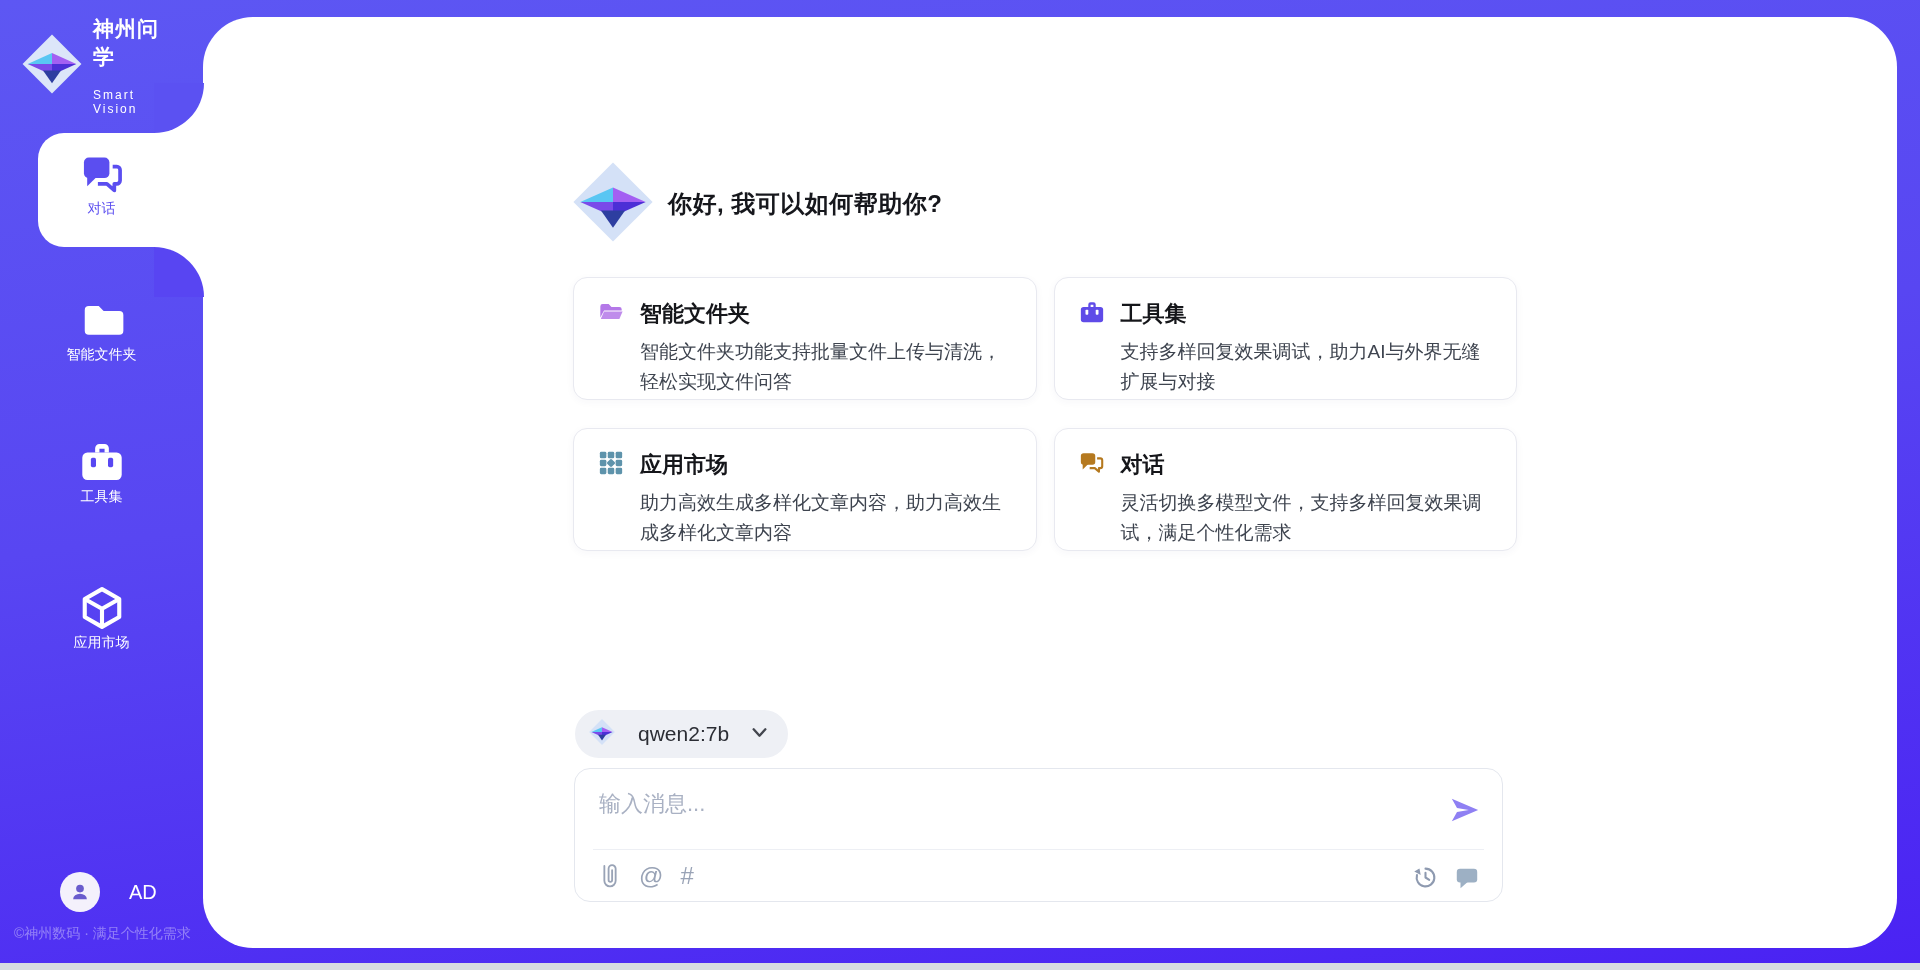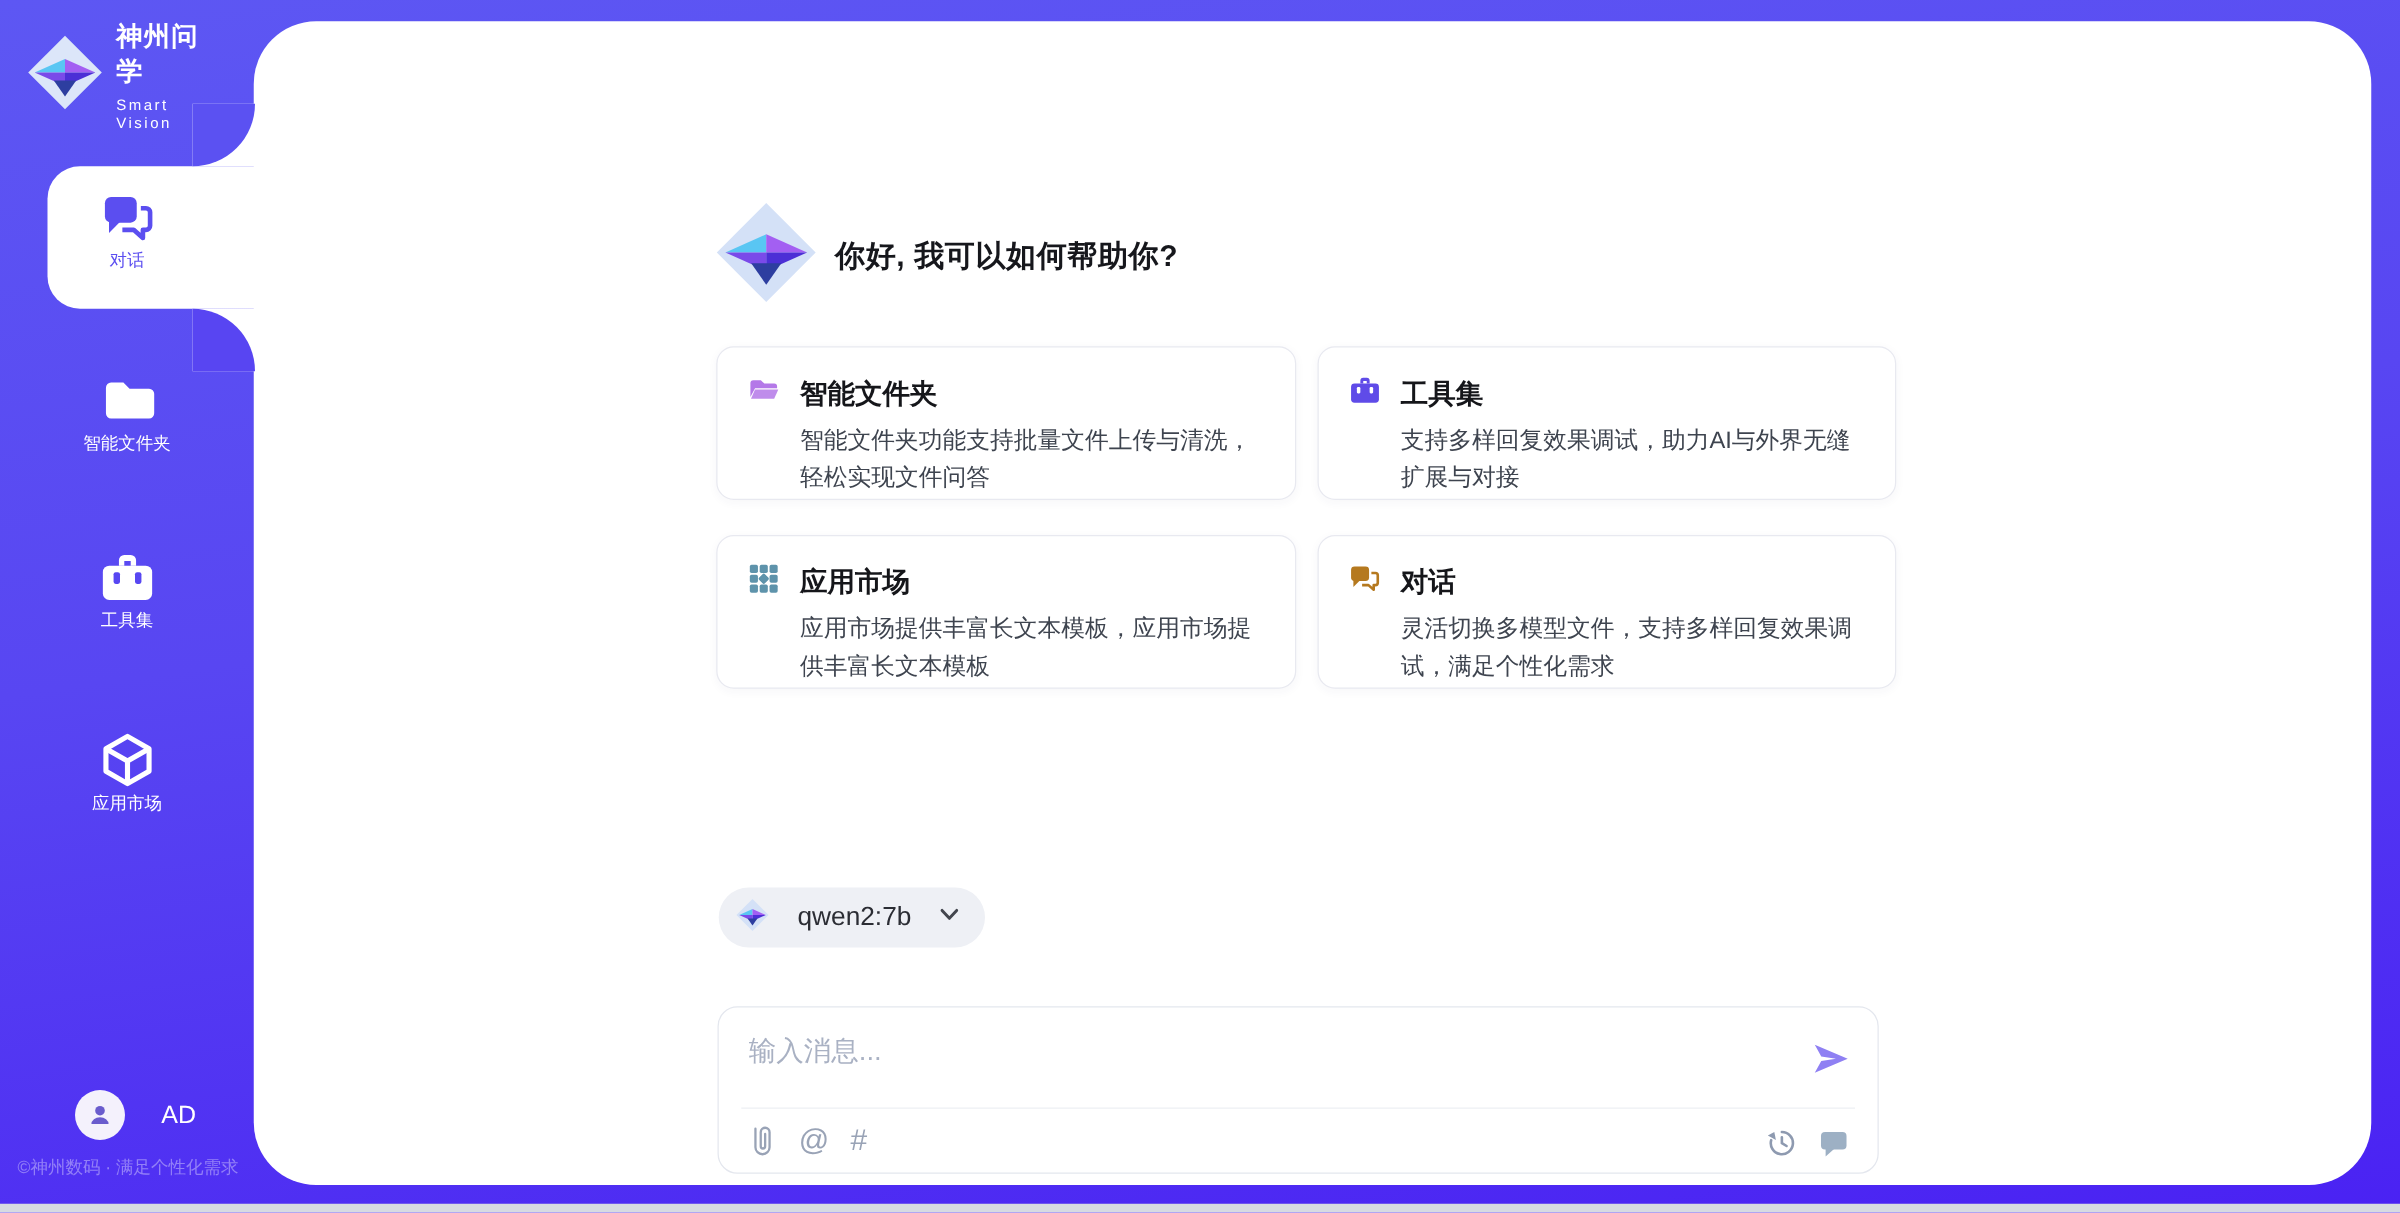--- a/index.html
+++ b/index.html
@@ -18,21 +18,21 @@
   .bottom-strip {
     position:absolute; left:0; bottom:0; width:1920px; height:7px;
     background:#d7dbe1; z-index:6;
   }
 
   
   .sidebar { position:absolute; left:0; top:0; width:168px; height:970px; z-index:3; }
 
   .brand { position:absolute; left:20px; top:15px; display:flex; align-items:center; gap:9px; }
   .brand-text .name { color:#fff; font-size:21px; font-weight:bold; letter-spacing:1px; }
-  .brand-text .sub { color:#fff; font-size:12px; letter-spacing:2px; margin-top:6px; }
+  .brand-text .sub { color:#fff; font-size:12px; letter-spacing:2px; margin-top:17px; }
 
   .active-bg {
     position:absolute; left:38px; top:133px; width:166px; height:114px;
     background:#fff; border-radius:26px 0 0 26px;
   }
   .curve { position:absolute; left:154px; width:50px; height:50px; background:#fff; }
   .curve.top { top:83px; }
   .curve.top::after { content:""; position:absolute; inset:0; background:#5b51f2; border-bottom-right-radius:50px; }
   .curve.bottom { top:247px; }
   .curve.bottom::after { content:""; position:absolute; inset:0; background:#5845f2; border-top-right-radius:50px; }
@@ -68,21 +68,21 @@
 
   .model-pill {
     position:absolute; left:575px; top:710px; height:48px; border-radius:24px;
     background:#eef0f5; display:inline-flex; align-items:center; gap:22px;
     padding:0 20px 0 13px; cursor:pointer;
   }
   .model-pill .mlabel { font-size:21px; color:#2b2d34; }
 
   .composer {
     position:absolute; left:574px; top:768px; width:929px; height:134px;
-    background:#fff; border:1.5px solid #e4e7ee; border-radius:16px;margin-top:37px;
+    background:#fff; border:1.5px solid #e4e7ee; border-radius:16px;
   }
   .composer input {
     position:absolute; left:24px; top:18px; width:780px; height:34px;
     border:none; outline:none; font-size:22px; color:#3a4050; background:transparent;
     font-family:inherit;
   }
   .composer input::placeholder { color:#a9b1c3; }
   .send-btn { position:absolute; right:21px; top:25px; background:none; border:none; cursor:pointer; }
   .composer-divider { position:absolute; left:18px; right:18px; top:80px; height:1px; background:#edeff4; }
   .tools { position:absolute; left:23px; top:93px; display:flex; align-items:center; gap:17px; }
@@ -233,21 +233,21 @@
               <rect x="21" y="21" width="14" height="14" rx="3" transform="rotate(45 28 28)"></rect>
               <rect x="38" y="21" width="14" height="14" rx="3"></rect>
               <rect x="4" y="38" width="14" height="14" rx="3"></rect>
               <rect x="21" y="38" width="14" height="14" rx="3"></rect>
               <rect x="38" y="38" width="14" height="14" rx="3"></rect>
             </g>
           </svg>
         </span>
         <span class="card-title">应用市场</span>
       </div>
-      <div class="card-desc">应用市场提供丰富长文本模板，应用市场提供丰富长文本模板</div>
+      <div class="card-desc">助力高效生成多样化文章内容，助力高效生成多样化文章内容</div>
     </div>
 
     <div class="card">
       <div class="card-head">
         <span>
           <svg width="26" height="26" viewBox="0 0 56 56" style="color:#b5791f">
             <rect x="4" y="7" width="31" height="25" rx="6" fill="currentColor"></rect>
             <polygon points="8,30 8,42 20,30" fill="currentColor"></polygon>
             <path d="M39 18 h7 a4 4 0 0 1 4 4 v13 a4 4 0 0 1 -4 4 h-3 v8 l-9 -8 h-11" fill="none" stroke="currentColor" stroke-width="4.5" stroke-linejoin="round"></path>
           </svg>

